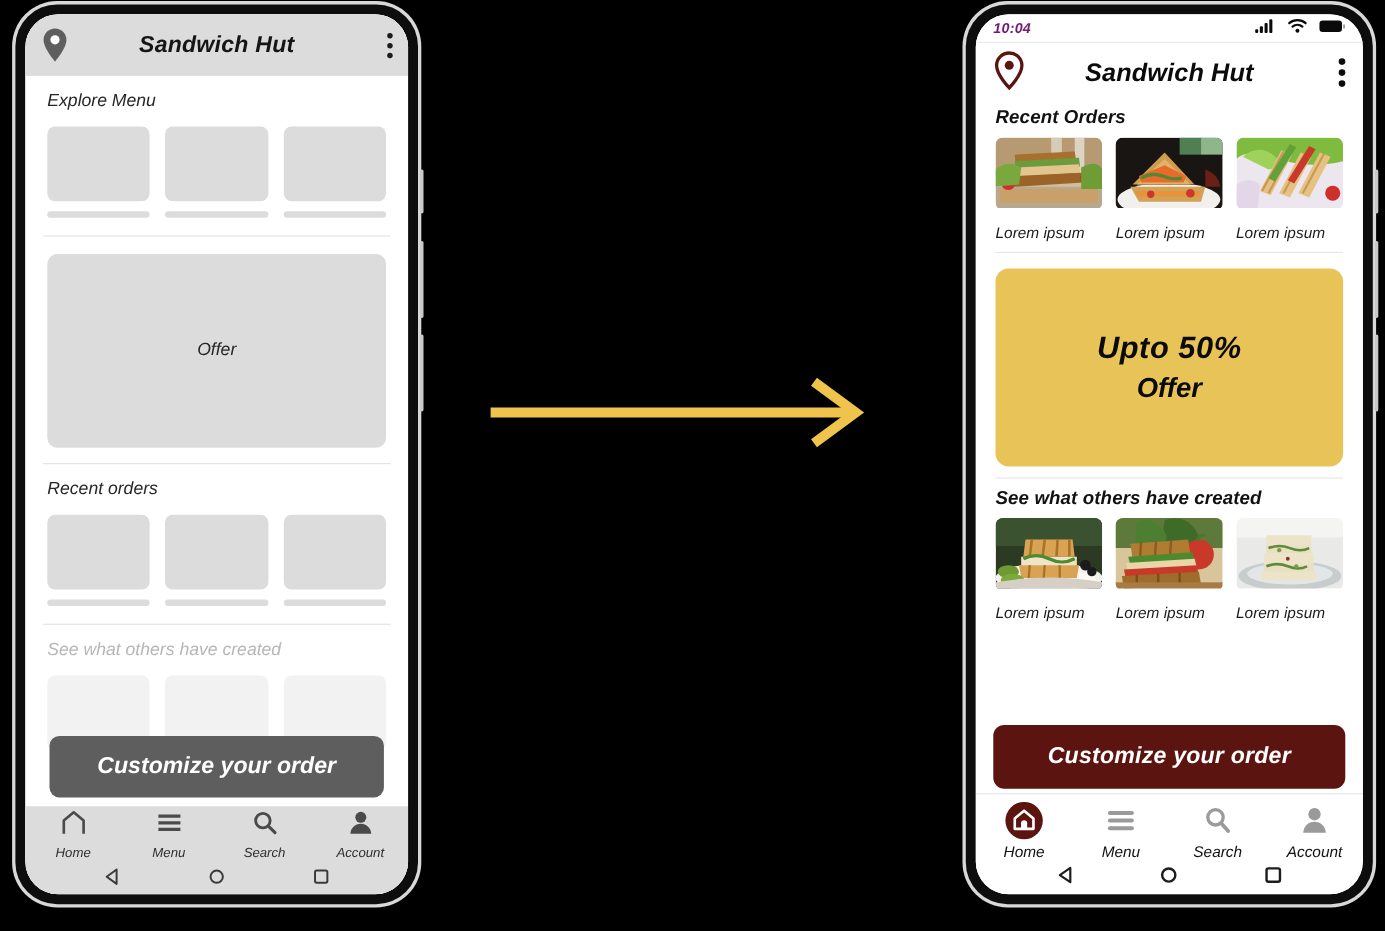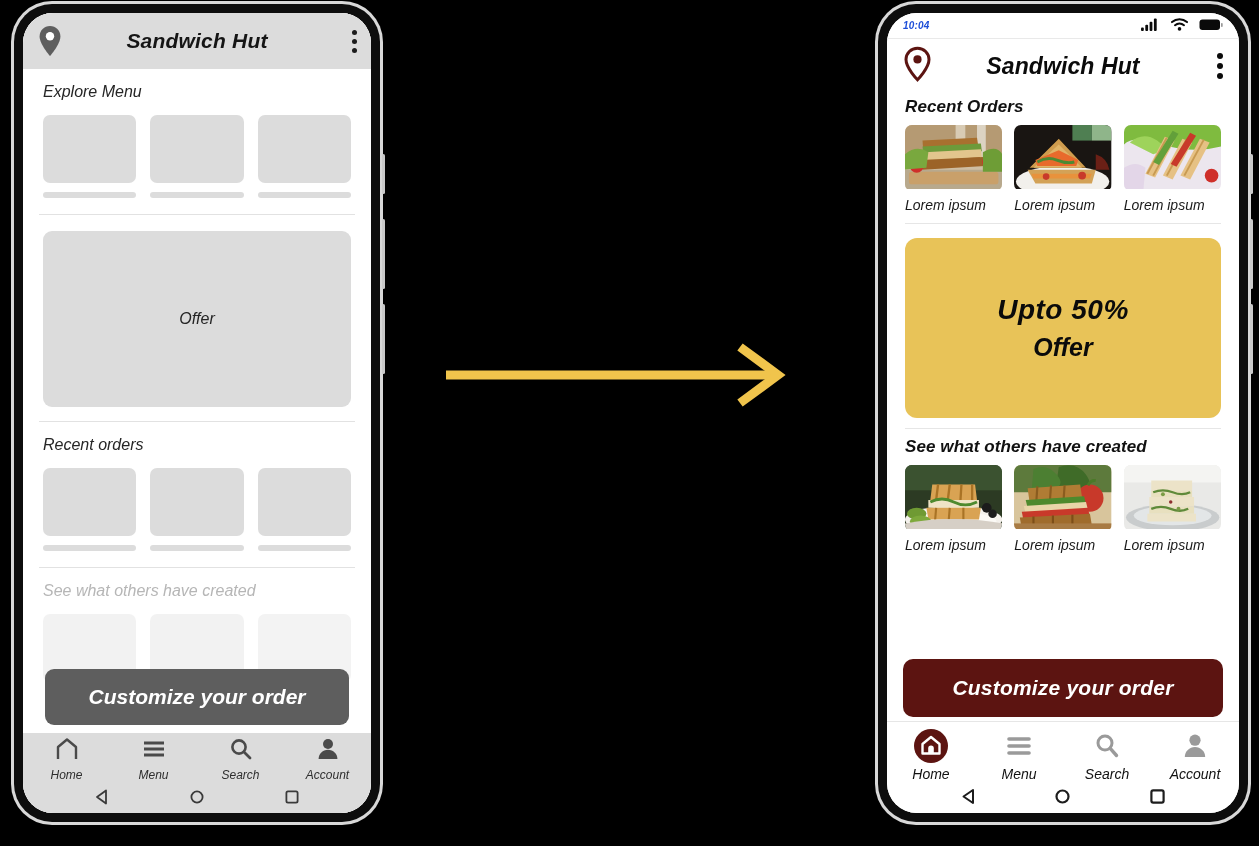--- a/index.html
+++ b/index.html
@@ -83,36 +83,36 @@
   .wf-tab-label { font-size: 12px; color: #2e2e2e; }
   .wf-navbar { height: 28px; display: flex; align-items: center; justify-content: space-around; padding: 0 32px; }
 
   
   #hifi-phone { left: 878px; top: 4px; width: 370px; height: 818px; }
   .hf-screen { position: absolute; inset: 0; background: #fff; display: flex; flex-direction: column; }
   .hf-statusbar {
     height: 26px; display: flex; align-items: center; padding: 0 16px 0 16px;
     flex: 0 0 auto; border-bottom: 1px solid #e9e9e9;
   }
-  .hf-time { font-size: 10px; font-weight: bold; color: #1d4ed8; letter-spacing: .2px; }
+  .hf-time { font-size: 13px; font-weight: bold; color: #701a75; letter-spacing: .2px; }
   .hf-sysicons { margin-left: auto; display: flex; align-items: center; gap: 11px; }
   .hf-appbar { height: 54px; display: flex; align-items: center; padding: 0 16px; flex: 0 0 auto; position: relative; }
   .hf-title {
     position: absolute; left: 0; right: 0; text-align: center;
     font-size: 23px; font-weight: bold; color: #0b0b0b; letter-spacing: .1px;
   }
   .hf-dots { margin-left: auto; display: flex; flex-direction: column; gap: 4px; z-index: 2; }
   .hf-dots i { width: 6px; height: 6px; background: #0b0b0b; border-radius: 50%; display: block; }
   .hf-body { flex: 1 1 auto; overflow: hidden; position: relative; }
   .hf-section { padding: 4px 18px 0 18px; }
   .hf-sec-title { font-size: 17px; font-weight: bold; color: #111; margin-bottom: 8px; letter-spacing:.1px;}
   .hf-row { display: flex; gap: 12px; }
   .hf-card { flex: 1 1 0; }
   .hf-img { width: 100%; height: 66px; border-radius: 7px; overflow: hidden; position: relative; }
-  .hf-cap { font-size: 14px; color: #1a1a1a; margin-top: 6px; }
+  .hf-cap { font-size: 14px; color: #1a1a1a; margin-top: 12px; }
   .hf-divider { height: 1px; background: #e6e6e6; margin: 10px 18px 0 18px; }
   .hf-offer {
     margin: 14px 18px 0 18px; height: 180px; border-radius: 12px;
     display: flex; flex-direction: column; align-items: center; justify-content: center;
   }
   .hf-offer-big { font-size: 28px; font-weight: bold; color: #0b0b0b; letter-spacing: .5px; }
   .hf-offer-sub { font-size: 25px; font-weight: bold; color: #0b0b0b; margin-top: 7px; }
   .hf-cta {
     position: absolute; left: 16px; right: 16px; bottom: 4px; height: 58px;
     border-radius: 10px; display: flex; align-items: center; justify-content: center;

